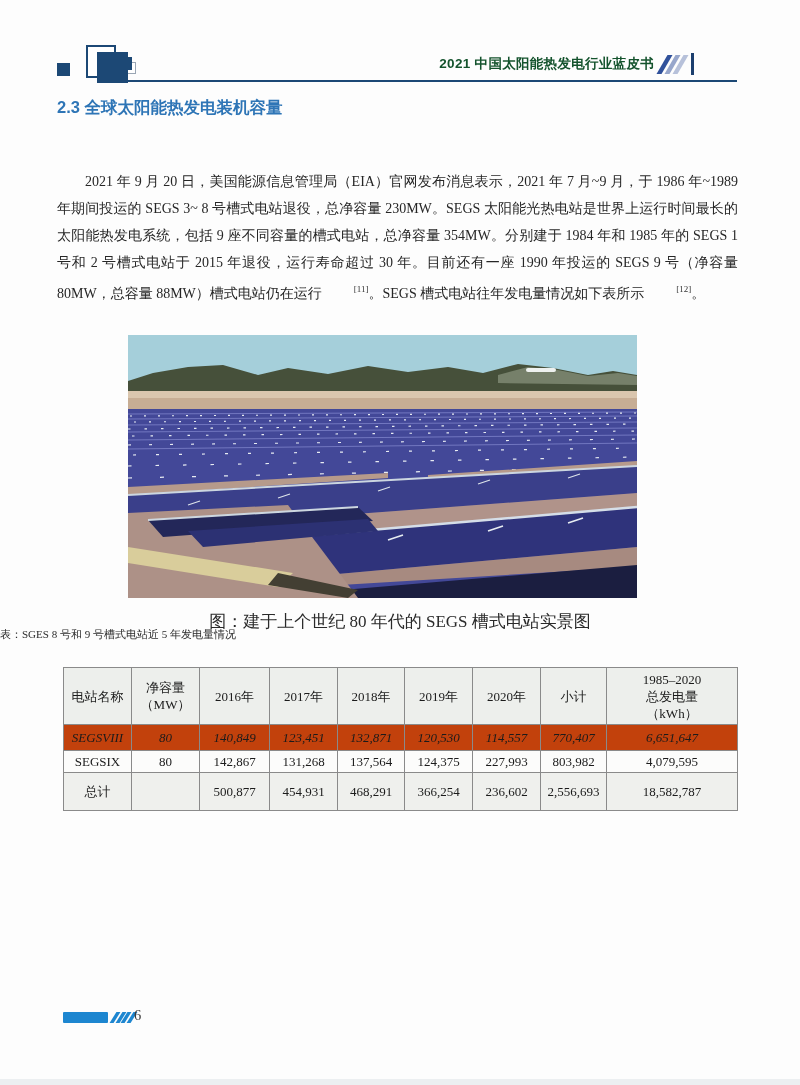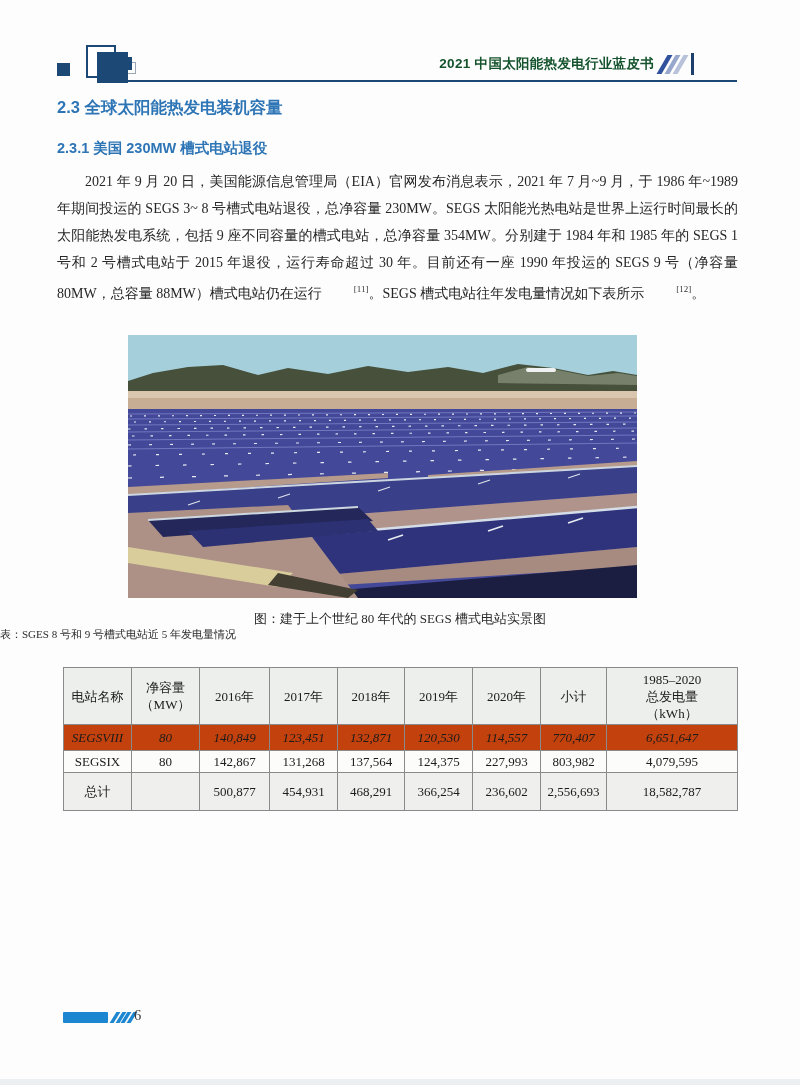--- a/index.html
+++ b/index.html
@@ -59,21 +59,21 @@
 
   
   .photo {
     position: absolute; left: 128px; top: 335px; width: 509px; height: 263px;
     overflow: hidden; background: #434898;
   }
   .photo svg { display: block; }
 
   .fig-caption {
     position: absolute; left: 0; right: 0; top: 610px;
-    text-align: center; font-size: 13px; color: #2a2a2a;
+    text-align: center; font-size: 17px; color: #2a2a2a;
   }
   .tbl-caption {
     position: absolute; left: 0; right: 0; top: 627px;
     text-align: left; font-size: 11px; color: #2a2a2a;
   }
 
   
   table.gen {
     position: absolute; left: 63px; top: 667px; width: 674px;
     border-collapse: collapse; table-layout: fixed;
@@ -112,21 +112,20 @@
   <div class="header-title">2021 中国太阳能热发电行业蓝皮书</div>
   <div class="header-slashes">
     <span class="hslash hslash1"></span>
     <span class="hslash hslash2"></span>
     <span class="hslash hslash3"></span>
     <span class="hbar"></span>
   </div>
   <div class="header-rule"></div>
 
   <div class="h-sect">2.3 全球太阳能热发电装机容量</div>
-  <div class="h-subsect">2.3.1 美国 230MW 槽式电站退役</div>
 
   <p class="body-par"><span>2021 年 9 月 20 日，美国能源信息管理局（EIA）官网发布消息表示，2021 年 7 月~9 月，于 1986 年~1989 年期间投运的 SEGS 3~ 8 号槽式电站退役，总净容量 230MW。SEGS 太阳能光热电站是世界上运行时间最长的太阳能热发电系统，包括 9 座不同容量的槽式电站，总净容量 354MW。分别建于 1984 年和 1985 年的 SEGS 1 号和 2 号槽式电站于 2015 年退役，运行寿命超过 30 年。目前还有一座 1990 年投运的 SEGS 9 号（净容量 80MW，总容量 88MW）槽式电站仍在运行</span><sup>[11]</sup><span>。SEGS 槽式电站往年发电量情况如下表所示</span><sup>[12]</sup><span>。</span></p>
 
   <div class="photo">
     <svg width="509" height="263" viewBox="0 0 509 263" xmlns="http://www.w3.org/2000/svg">
 
       <rect x="0" y="0" width="509" height="62" fill="#a5cfda"></rect>
       <rect x="0" y="46" width="509" height="16" fill="#c3dde2"></rect>
 
       <polygon points="0,46 25,38 60,32 95,30 130,40 160,33 200,39 240,31 280,37 320,32 355,38 390,29 425,33 460,40 485,36 509,40 509,58 0,58" fill="#46503a"></polygon>

